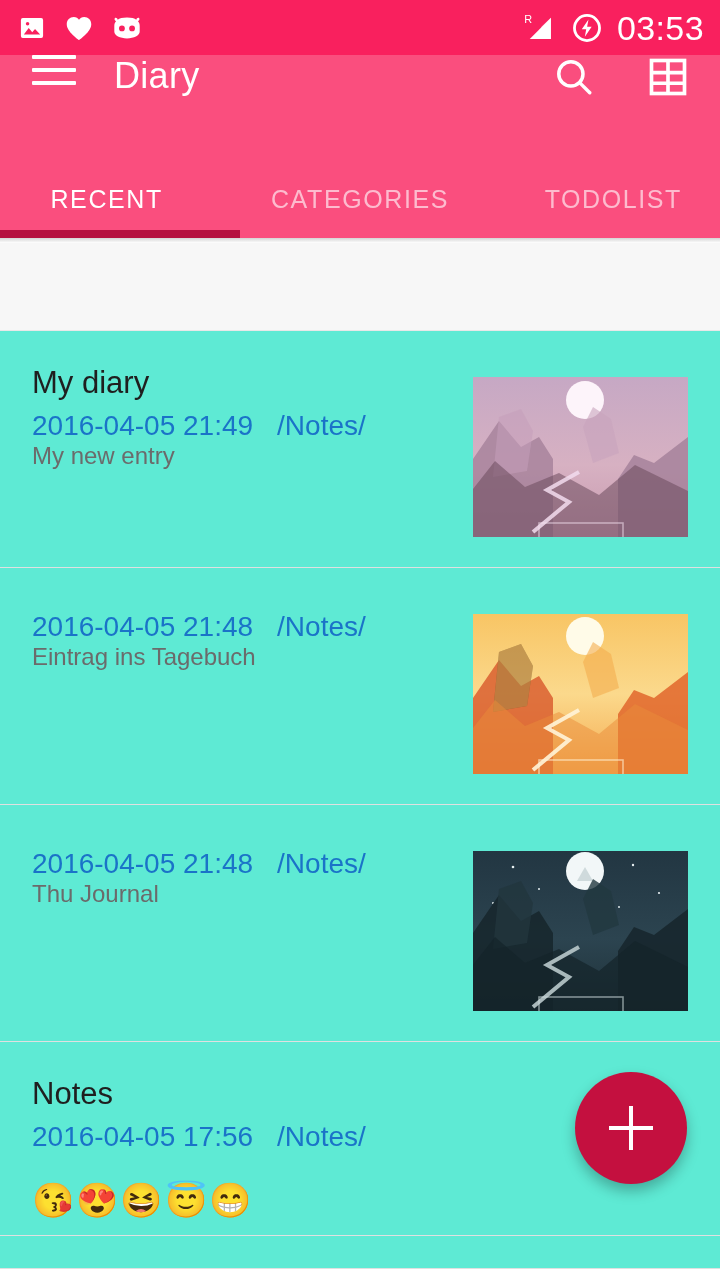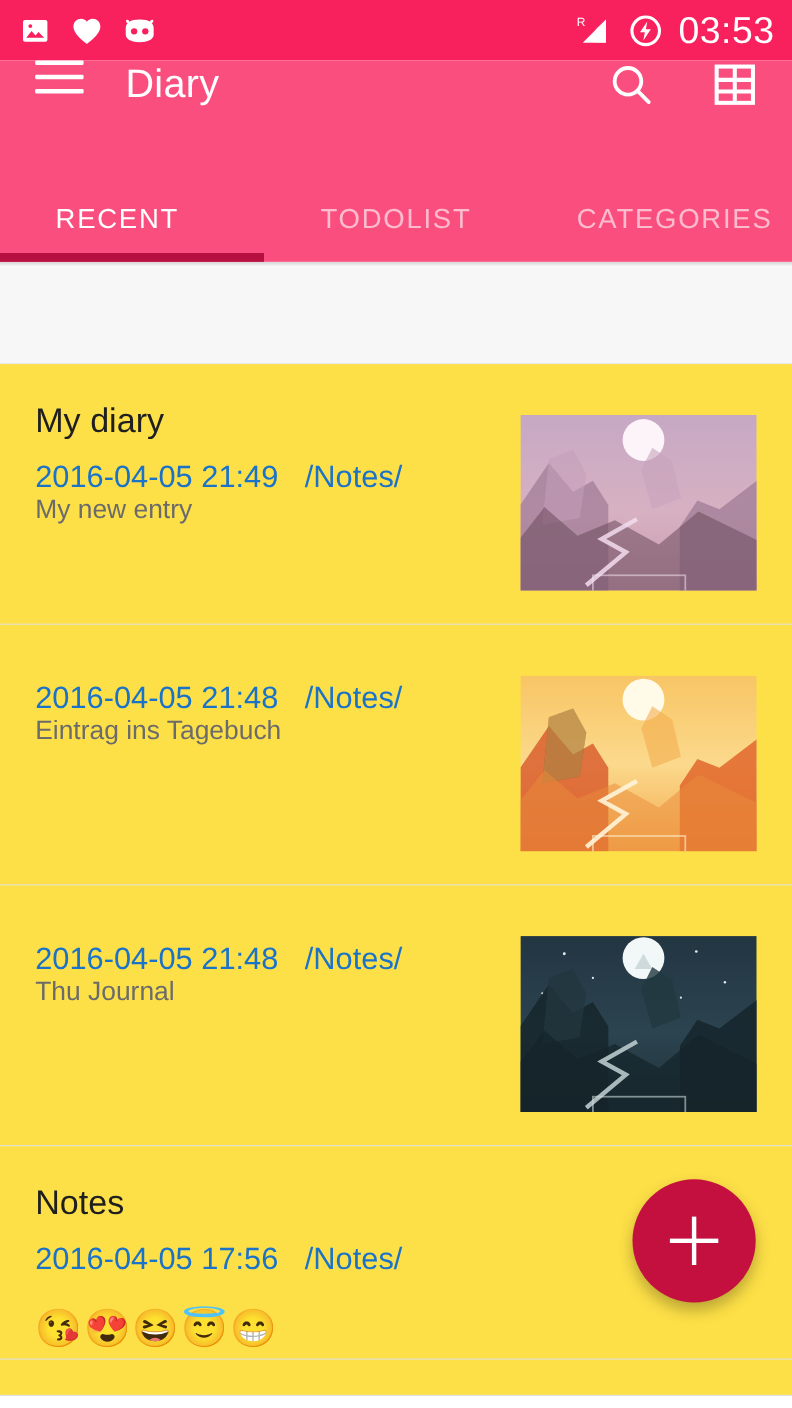--- a/index.html
+++ b/index.html
@@ -52,25 +52,25 @@
     height:5px;
     background:linear-gradient(to bottom, rgba(0,0,0,.17), rgba(0,0,0,0));
   }
 
   
   .spacer-block { height:88px; background:#f7f7f7; border-bottom:1px solid #e8e8e8; }
   .list { background:#fff; }
   .entry {
     position:relative; display:flex; align-items:flex-start;
     padding:30px 32px 30px 32px; min-height:227px;
-    border-bottom:1px solid #e0e0e0; background:#fde047; cursor:pointer;
+    border-bottom:1px solid #e0e0e0; background:#5eead4; cursor:pointer;
   }
   .entry-text { flex:1; padding-top:4px; }
   .entry-title { font-size:31px; color:#1f1f1f; line-height:1.15; }
-  .entry-meta { margin-top:17px; font-size:28px; color:#1a73c8; line-height:1.15; white-space:nowrap; }
+  .entry-meta { margin-top:9px; font-size:28px; color:#1a73c8; line-height:1.15; white-space:nowrap; }
   .entry-meta .folder { margin-left:24px; }
   .entry-preview { font-size:24px; color:#6b6b6b; line-height:1.2; }
   .entry-emoji { margin-top:30px; font-size:34px; line-height:1; letter-spacing:2px; }
   .thumb {
     width:215px; height:160px; flex:none; margin-top:16px; margin-right:0;
     border:0; position:relative; overflow:hidden;
   }
   .thumb svg { display:block; width:100%; height:100%; }
 
   
@@ -155,24 +155,24 @@
         </svg>
       </span>
     </div>
   </div>
 
   <div class="tabs">
     <div class="tab active">
       <span>RECENT</span>
     </div>
     <div class="tab">
+      <span>CATEGORIES</span>
+    </div>
+    <div class="tab">
       <span>TODOLIST</span>
-    </div>
-    <div class="tab">
-      <span>CATEGORIES</span>
     </div>
     <div class="tab-indicator"></div>
   </div>
   <div class="tabs-shadow"></div>
 
   <div class="spacer-block"></div>
 
   <div class="list">
 
     <div class="entry">

